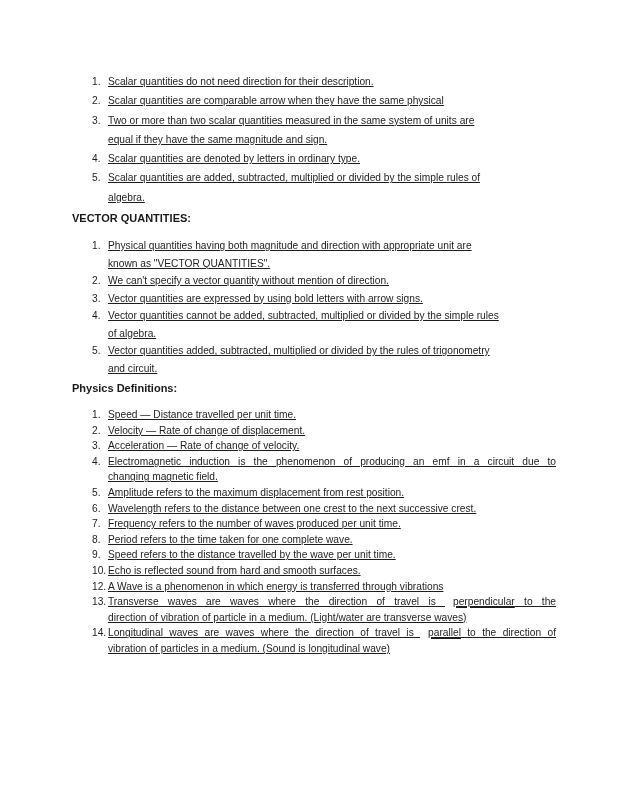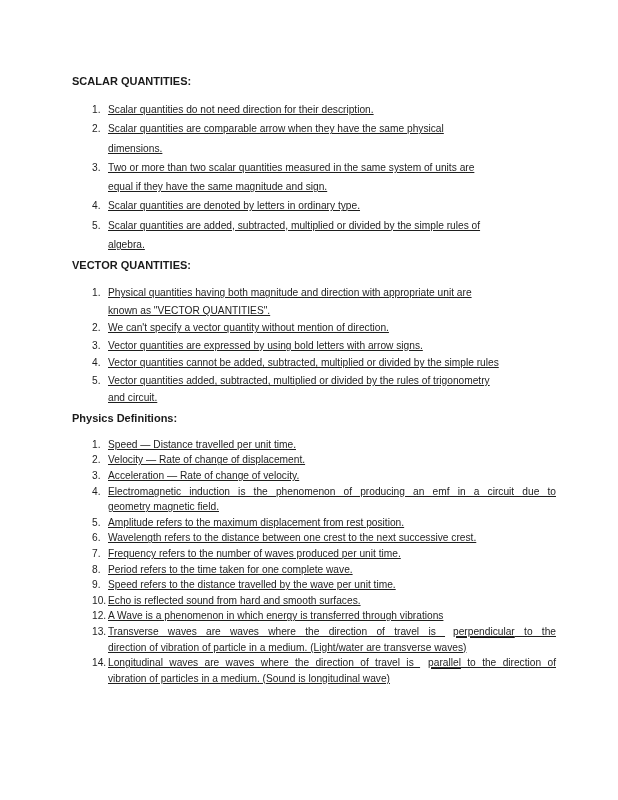--- a/index.html
+++ b/index.html
@@ -66,33 +66,31 @@
     text-underline-offset: 2px;
     padding-left: 8px;
   }
 </style>
 </head>
 <body>
 
 <div class="page">
   <div class="content" id="sections">
       <section class="sec sec-0">
-        <h2 class="sec-heading">SCALAR QUANTITIES:</h2>
         <ol class="sec-list">
           <li class="item">
             <span class="num">1.</span>
             <div class="txt">
               <div class="line"><span>Scalar quantities do not need direction for their description.</span></div>
             </div>
           </li>
           <li class="item">
             <span class="num">2.</span>
             <div class="txt">
               <div class="line"><span>Scalar quantities are comparable arrow when they have the same physical</span></div>
-              <div class="line"><span>dimensions.</span></div>
             </div>
           </li>
           <li class="item">
             <span class="num">3.</span>
             <div class="txt">
               <div class="line"><span>Two or more than two scalar quantities measured in the same system of units are</span></div>
               <div class="line"><span>equal if they have the same magnitude and sign.</span></div>
             </div>
           </li>
           <li class="item">
@@ -129,20 +127,21 @@
           <li class="item">
             <span class="num">3.</span>
             <div class="txt">
               <div class="line"><span>Vector quantities are expressed by using bold letters with arrow signs.</span></div>
             </div>
           </li>
           <li class="item">
             <span class="num">4.</span>
             <div class="txt">
               <div class="line"><span>Vector quantities cannot be added, subtracted, multiplied or divided by the simple rules</span></div>
+              <div class="line"><span>of algebra.</span></div>
             </div>
           </li>
           <li class="item">
             <span class="num">5.</span>
             <div class="txt">
               <div class="line"><span>Vector quantities added, subtracted, multiplied or divided by the rules of trigonometry</span></div>
               <div class="line"><span>and circuit.</span></div>
             </div>
           </li>
         </ol>
@@ -165,21 +164,21 @@
           <li class="item">
             <span class="num">3.</span>
             <div class="txt">
               <div class="line"><span>Acceleration — Rate of change of velocity.</span></div>
             </div>
           </li>
           <li class="item">
             <span class="num">4.</span>
             <div class="txt">
               <div class="line jline"><span>Electromagnetic induction is the phenomenon of producing an emf in a circuit due to</span></div>
-              <div class="line"><span>geometry magnetic field.</span></div>
+              <div class="line"><span>changing magnetic field.</span></div>
             </div>
           </li>
           <li class="item">
             <span class="num">5.</span>
             <div class="txt">
               <div class="line"><span>Amplitude refers to the maximum displacement from rest position.</span></div>
             </div>
           </li>
           <li class="item">
             <span class="num">6.</span>

